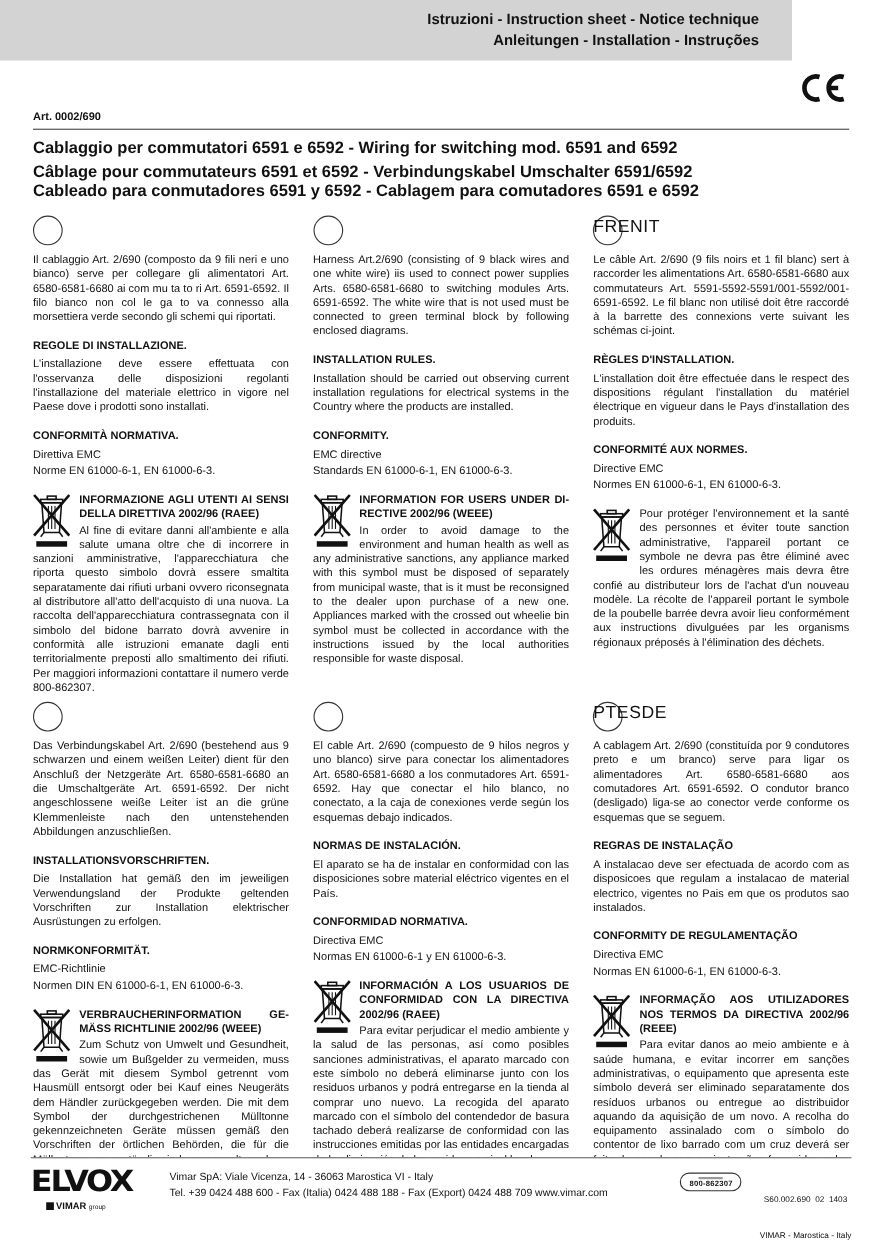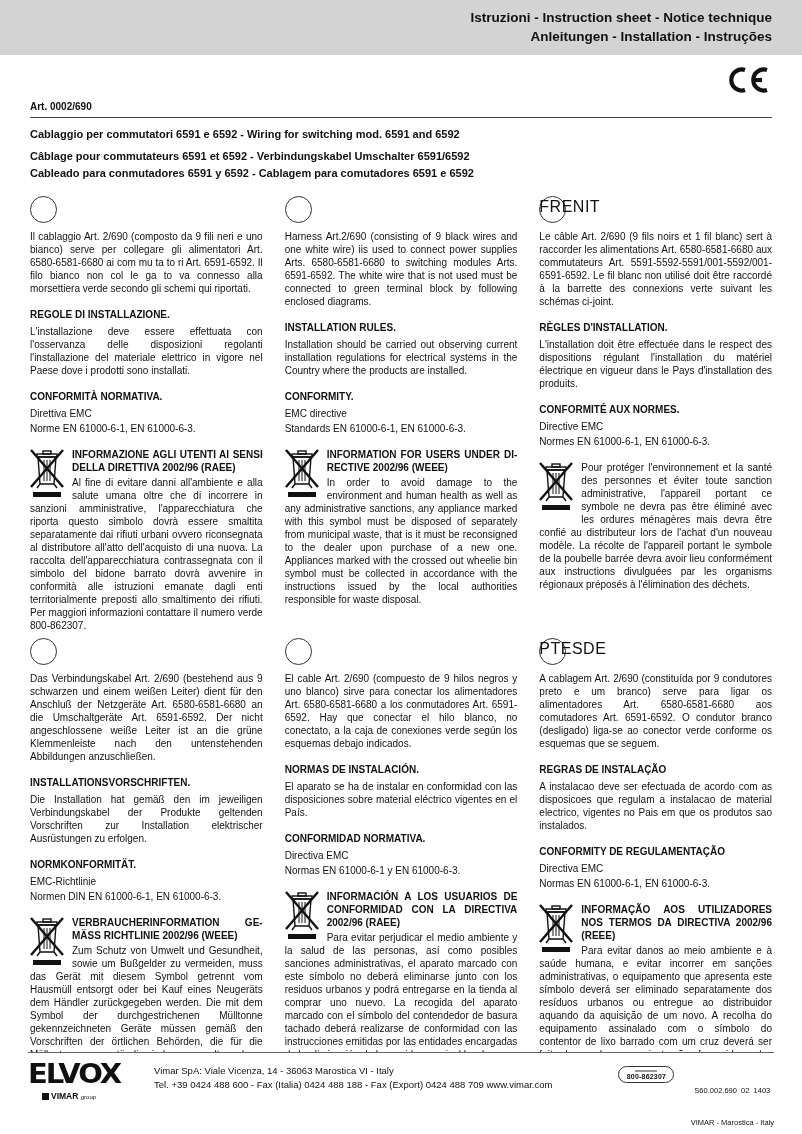--- a/index.html
+++ b/index.html
@@ -5,34 +5,34 @@
   html,body{margin:0;padding:0;}
   body{
     width:802px;height:1134px;overflow:hidden;background:#ffffff;
     font-family:"Liberation Sans","DejaVu Sans",sans-serif;color:#111;
     position:relative;
   }
   .page{position:relative;width:802px;height:1134px;}
 
   
   .band{
-    position:absolute;top:0;left:0;width:802px;height:55px;background:#d3d3d3;
+    position:absolute;top:0;left:0;width:720px;height:55px;background:#d3d3d3;
     text-align:right;box-sizing:border-box;padding:9px 30px 0 0;
     font-weight:bold;font-size:13.5px;line-height:18.5px;
   }
 
   
   .art-row{position:absolute;top:60px;left:30px;width:742px;height:52px;}
   .art-no{position:absolute;left:0;bottom:0;font-weight:bold;font-size:10px;}
   .ce{position:absolute;right:2px;top:6px;}
 
   .rule-top{position:absolute;top:117px;left:30px;width:742px;border-top:1.5px solid #444;}
 
   
-  .titles{position:absolute;top:126px;left:30px;width:742px;font-weight:bold;font-size:11px;line-height:17px;}
+  .titles{position:absolute;top:126px;left:30px;width:742px;font-weight:bold;font-size:15px;line-height:17px;}
   .titles .t1{margin-bottom:5px;}
 
   
   .row{position:absolute;left:30px;width:742px;display:grid;grid-template-columns:1fr 1fr 1fr;column-gap:22px;}
   .row-a{top:196px;}
   .row-b{top:638px;}
   .col{font-size:10px;line-height:13px;}
 
   .badge{position:relative;height:29px;margin-bottom:5px;}
   .badge .circle{position:absolute;left:0;top:0;width:25px;height:25px;border:1px solid #333;border-radius:50%;}
@@ -193,21 +193,21 @@
   </div>
 
   <div class="row row-b">
 
     <div class="col">
       <div class="badge">
         <div class="circle"></div>
       </div>
       <div class="intro">Das Verbindungskabel Art. 2/690 (bestehend aus 9 schwarzen und einem weißen Leiter) dient für den Anschluß der Netzgeräte Art. 6580-6581-6680 an die Umschaltgeräte Art. 6591-6592. Der nicht angeschlossene weiße Leiter ist an die grüne Klemmenleiste nach den untenstehenden Abbildungen anzuschließen.</div>
       <div class="sec-title">INSTALLATIONSVORSCHRIFTEN.</div>
-      <div class="sec-body">Die Installation hat gemäß den im jeweiligen Verbindungskabel der Produkte geltenden Vorschriften zur Installation elektrischer Ausrüstungen zu erfolgen.</div>
+      <div class="sec-body">Die Installation hat gemäß den im jeweiligen Verwendungsland der Produkte geltenden Vorschriften zur Installation elektrischer Ausrüstungen zu erfolgen.</div>
       <div class="sec-title">NORMKONFORMITÄT.</div>
       <div class="conf-line">EMC-Richtlinie</div>
       <div class="conf-line">Normen DIN EN 61000-6-1, EN 61000-6-3.</div>
       <div class="weee">
         <span class="weee-icon">
           <svg width="34" height="50" viewBox="0 0 34 50">
             <rect x="13" y="2" width="8" height="3" fill="none" stroke="#111" stroke-width="1.4"></rect>
             <rect x="7" y="5" width="20" height="3" fill="none" stroke="#111" stroke-width="1.4"></rect>
             <path d="M8,8 L26,8 L24,35 L10,35 Z" fill="none" stroke="#111" stroke-width="1.4"></path>
             <line x1="14" y1="11" x2="14" y2="32" stroke="#111" stroke-width="1"></line>

